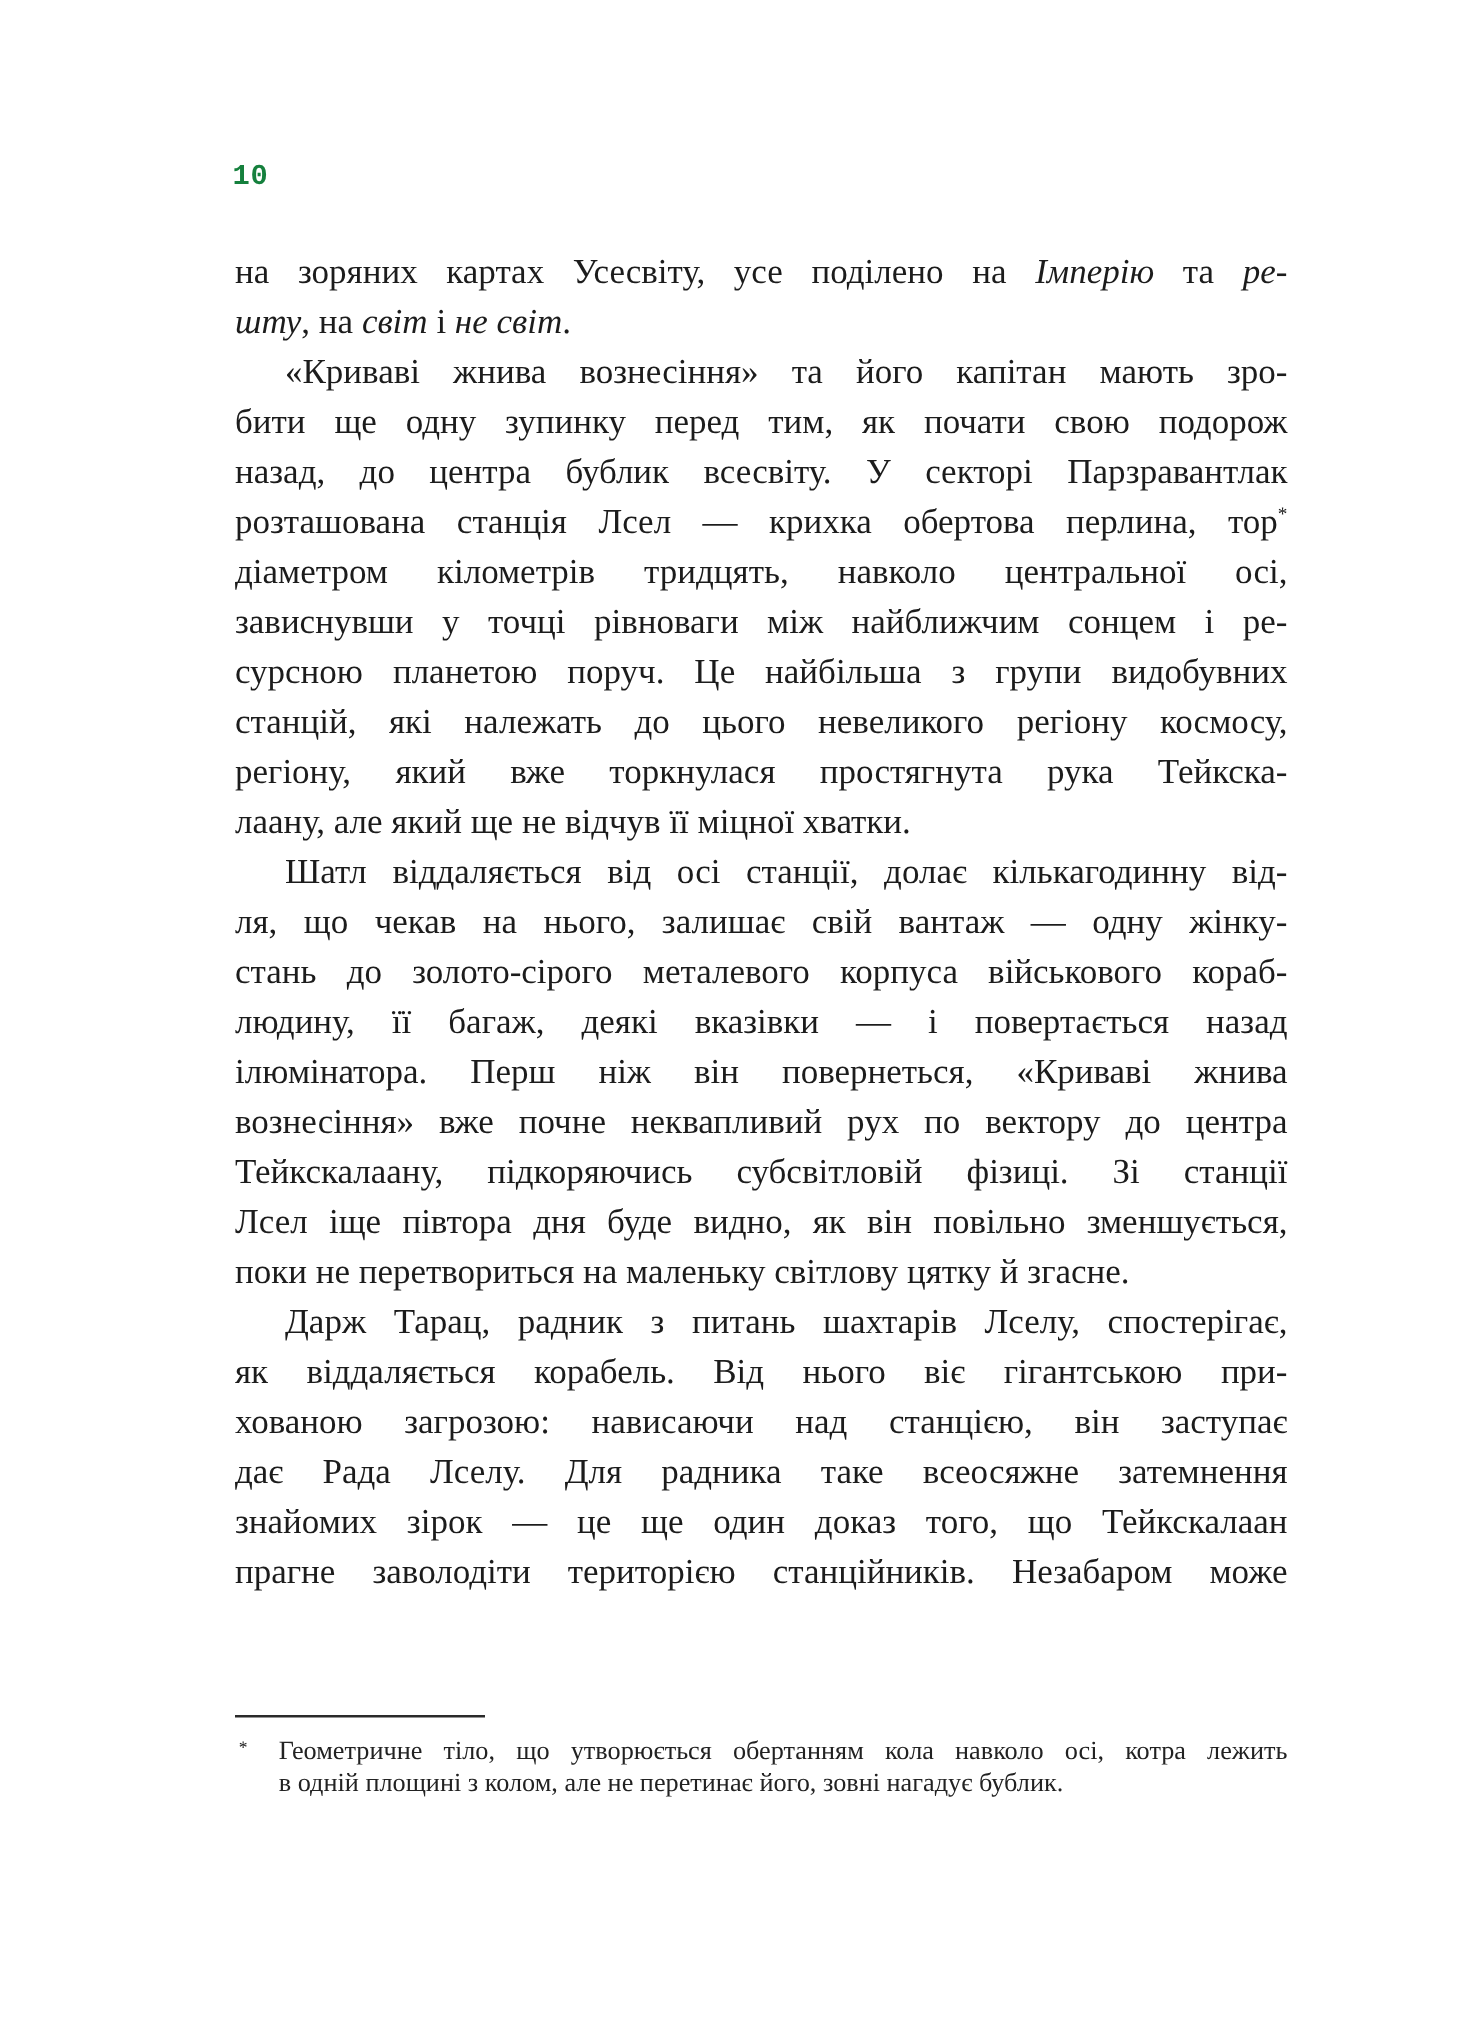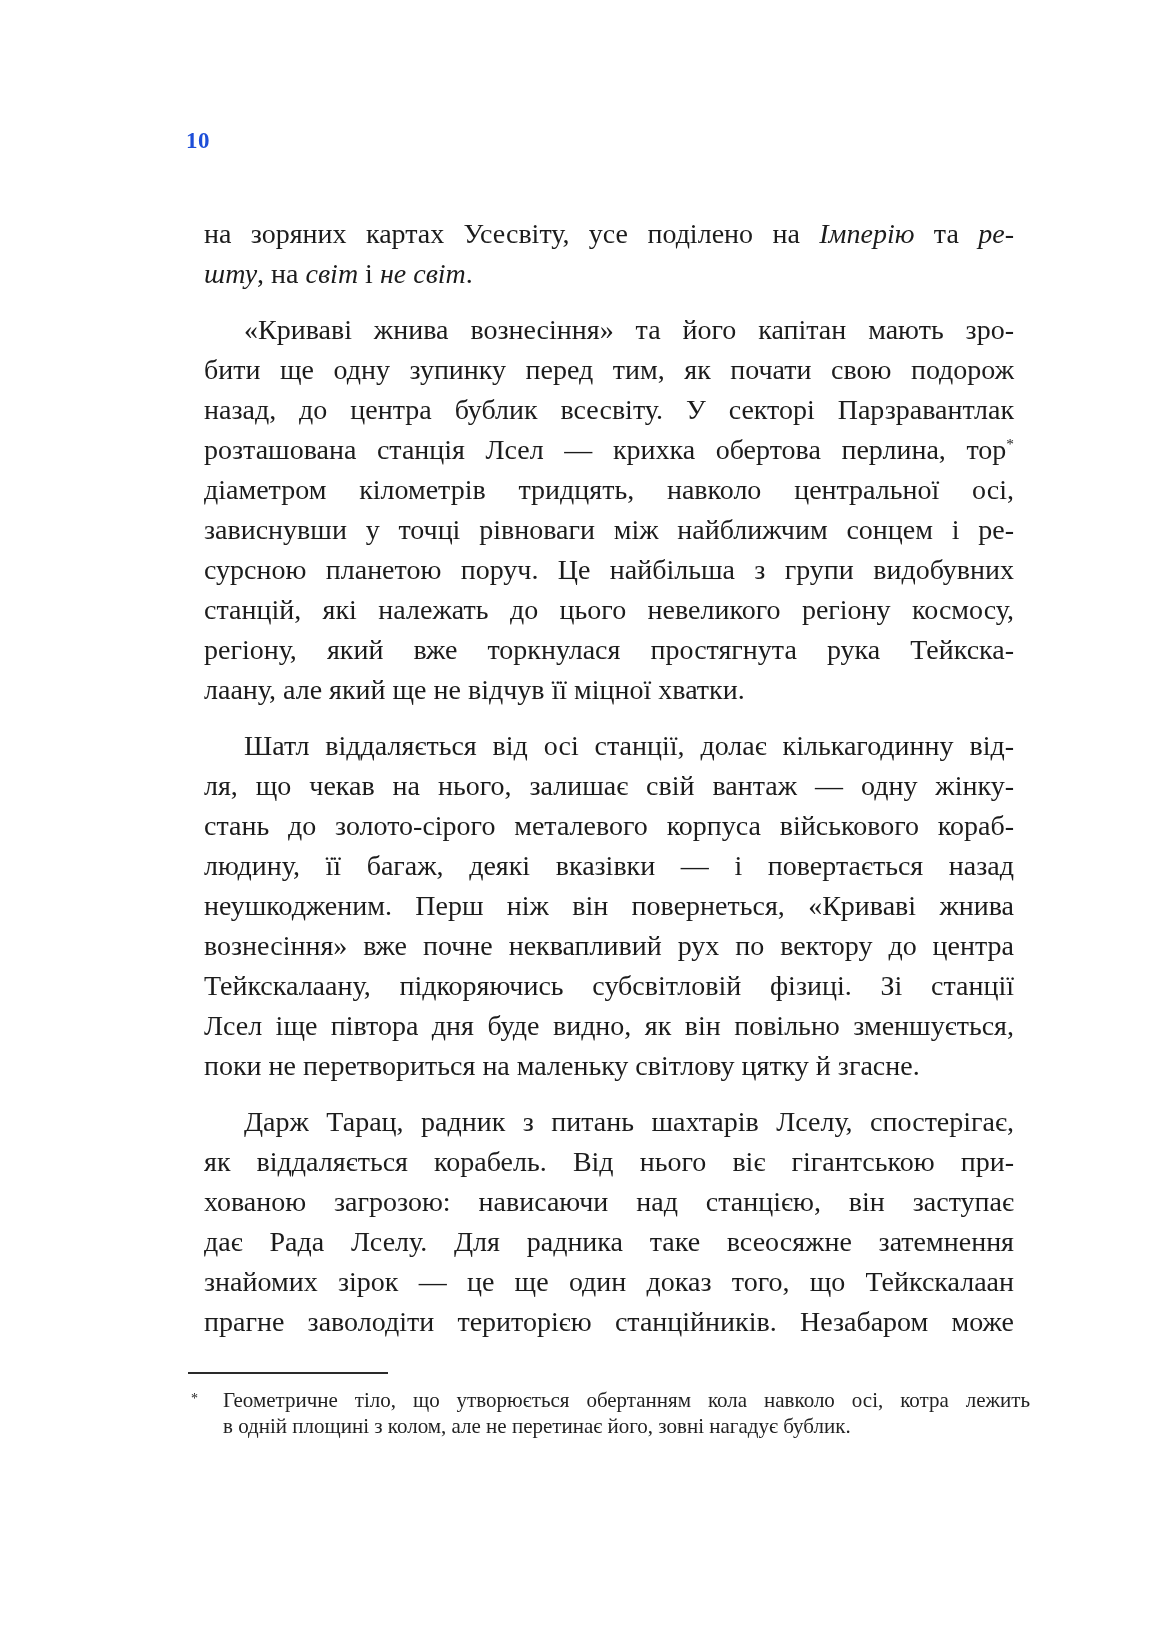--- a/index.html
+++ b/index.html
@@ -9,35 +9,35 @@
     height: 1630px;
     background: #ffffff;
     font-family: "Liberation Serif", serif;
     color: #1c1c1c;
     overflow: hidden;
   }
   .page-number {
     position: absolute;
     left: 186px;
     top: 128px;
-    font-family: Liberation Serif, serif;
+    font-family: Liberation Mono, monospace;
     font-weight: 700;
     font-size: 23px;
     letter-spacing: 0.5px;
-    color: #1d4ed8;
+    color: #15803d;
   }
   .body-text {
     position: absolute;
     left: 188px;
     top: 198px;
     width: 842px;
     font-size: 28px;
     line-height: 40px;
   }
-  .para { margin: 16px; }
+  .para { margin: 0; }
   .line {
     height: 40px;
     text-align: justify;
     text-align-last: justify;
     white-space: normal;
   }
   .line.last {
     text-align-last: left;
   }
   .para.indent .line:first-child { text-indent: 40px; }
@@ -97,21 +97,21 @@
         <div class="line"><span>сурсною планетою поруч. Це найбільша з групи видобувних</span></div>
         <div class="line"><span>станцій, які належать до цього невеликого регіону космосу,</span></div>
         <div class="line"><span>регіону, який вже торкнулася простягнута рука Тейкска-</span></div>
         <div class="line last"><span>лаану, але який ще не відчув її міцної хватки.</span></div>
       </div>
       <div class="para indent">
         <div class="line"><span>Шатл віддаляється від осі станції, долає кількагодинну від-</span></div>
         <div class="line"><span>ля, що чекав на нього, залишає свій вантаж — одну жінку-</span></div>
         <div class="line"><span>стань до золото-сірого металевого корпуса військового кораб-</span></div>
         <div class="line"><span>людину, її багаж, деякі вказівки — і повертається назад</span></div>
-        <div class="line"><span>неушкодженим. Перш ніж він повернеться, «Криваві жнива</span></div>
+        <div class="line"><span>ілюмінатора. Перш ніж він повернеться, «Криваві жнива</span></div>
         <div class="line"><span>вознесіння» вже почне неквапливий рух по вектору до центра</span></div>
         <div class="line"><span>Тейкскалаану, підкоряючись субсвітловій фізиці. Зі станції</span></div>
         <div class="line"><span>Лсел іще півтора дня буде видно, як він повільно зменшується,</span></div>
         <div class="line last"><span>поки не перетвориться на маленьку світлову цятку й згасне.</span></div>
       </div>
       <div class="para indent">
         <div class="line"><span>Дарж Тарац, радник з питань шахтарів Лселу, спостерігає,</span></div>
         <div class="line"><span>як віддаляється корабель. Від нього віє гігантською при-</span></div>
         <div class="line"><span>хованою загрозою: нависаючи над станцією, він заступає</span></div>
         <div class="line"><span>дає Рада Лселу. Для радника таке всеосяжне затемнення</span></div>

